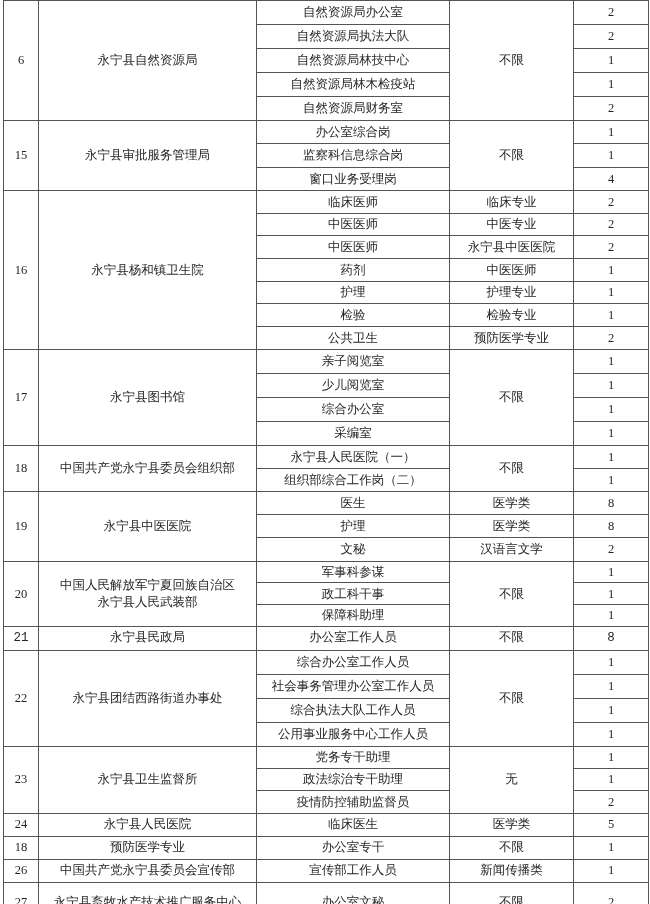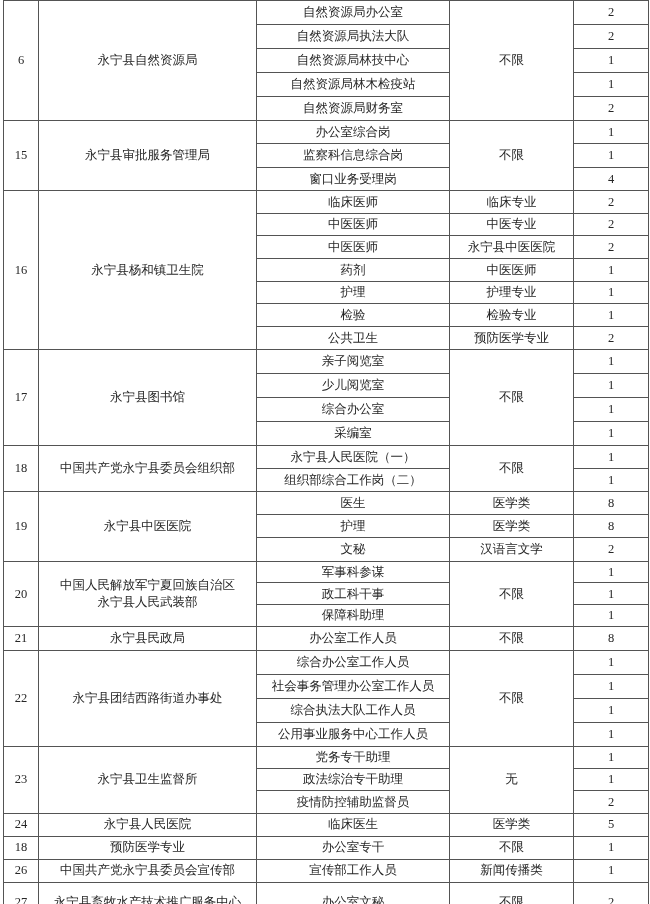--- a/index.html
+++ b/index.html
@@ -187,21 +187,21 @@
           <td class="count">1</td>
         </tr>
         <tr style="height: 21.7px;">
           <td class="pos">政工科干事</td>
           <td class="count">1</td>
         </tr>
         <tr style="height: 21.7px;">
           <td class="pos">保障科助理</td>
           <td class="count">1</td>
         </tr>
-        <tr style="height: 24px;">
+        <tr style="height: 24px; font-family: Liberation Mono, monospace;">
           <td class="no">21</td>
           <td class="org">永宁县民政局</td>
           <td class="pos">办公室工作人员</td>
           <td class="major">不限</td>
           <td class="count">8</td>
         </tr>
         <tr style="height: 24px;">
           <td class="no" rowspan="4">22</td>
           <td class="org" rowspan="4">永宁县团结西路街道办事处</td>
           <td class="pos">综合办公室工作人员</td>

